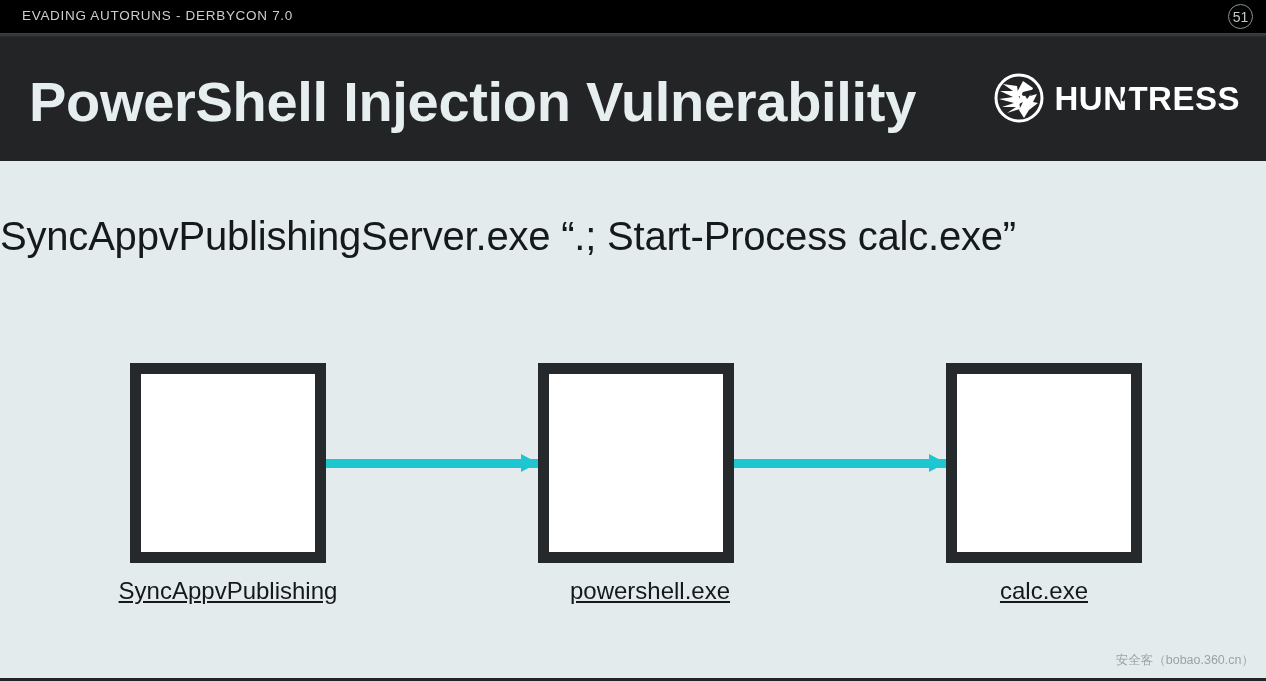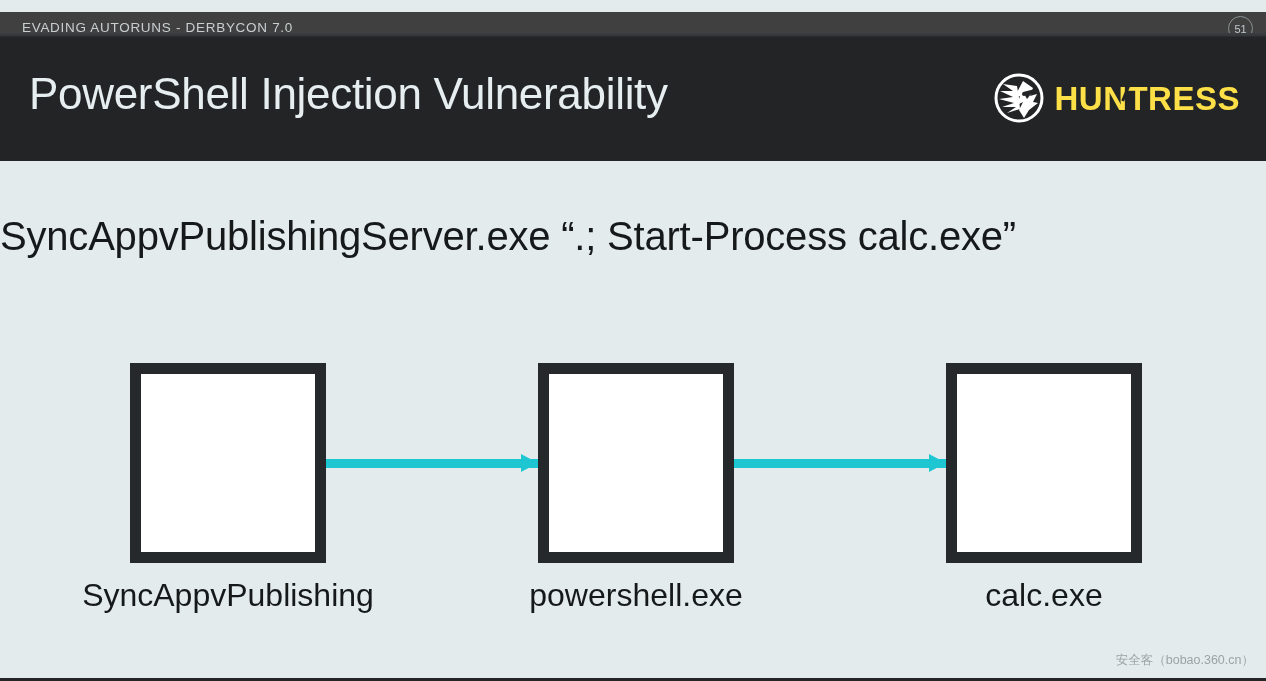--- a/index.html
+++ b/index.html
@@ -10,73 +10,73 @@
     overflow:hidden;
   }
   #slide {
     position:relative;
     width:1266px; height:681px;
     background:#e4ebec;
   }
 
   
   .topbar {
-    position:absolute; left:0; top:12px;
+    position:absolute; left:0; top:0;
     width:1266px; height:33px;
-    background:#404040;
+    background:#000000;
     padding-left:48px;
   }
   .topbar-title {
     position:absolute; left:22px; top:8px;
     font-size:13.5px;
     letter-spacing:0.7px;
     color:#c9cfd1;
     white-space:nowrap;
   }
   .page-badge {
     position:absolute; right:13px; top:4px;
     width:25px; height:25px;
     border:1.3px solid #8b9295;
     border-radius:50%;
     color:#c3c9cb;
-    font-size:11px;
+    font-size:14px;
     display:flex; align-items:center; justify-content:center;
   }
   .divider {
     position:absolute; left:0; top:33px;
     width:1266px; height:4px;
     background:linear-gradient(180deg,#3a3e41 0%,#34383b 60%,#25282a 100%);
   }
 
   
   .titleband {
     position:absolute; left:0; top:37px;
     width:1266px; height:124px;
     background:#222426;
   }
   .slide-title {
     position:absolute; left:29px; top:32px;
-    font-size:44px;
-    font-weight:400;
+    font-size:56px;
+    font-weight:700;
     color:#e7eef0;
     letter-spacing:-0.3px;
     white-space:nowrap;
   }
 
   
   .logo {
     position:absolute; right:26px; top:35px;
     height:52px;
     display:flex; align-items:center; gap:9px;
   }
   .logo-mark { width:52px; height:52px; display:block; }
   .logo-word {
     font-size:33px;
     font-weight:bold;
-    color:#fde047;
+    color:#ffffff;
     letter-spacing:0.5px;
     line-height:1;
     position:relative;
     white-space:nowrap;
   }
   .logo-slash {
     position:absolute;
     left:133px; top:4px;
     width:3px; height:26px;
     background:#222426;
@@ -116,26 +116,27 @@
     position:absolute; right:0; top:0;
     width:0; height:0;
     border-top:9px solid transparent;
     border-bottom:9px solid transparent;
     border-left:17px solid #1ec6d2;
   }
 
   .node-label {
     position:absolute;
     text-align:center;
-    font-size:32px;
+    font-size:24px;
     color:#16191a;
     line-height:1.22;
+    text-decoration:underline;
   }
   #label-1 { left:28px; top:576px; width:400px; }
-  #label-2 { left:436px; top:576px; width:400px; }
+  #label-2 { left:450px; top:576px; width:400px; }
   #label-3 { left:844px; top:576px; width:400px; }
 
   
   .watermark {
     position:absolute; right:12px; bottom:12px;
     font-size:12.5px;
     color:#9aa4a6;
     white-space:nowrap;
     margin-top:13px;
   }

